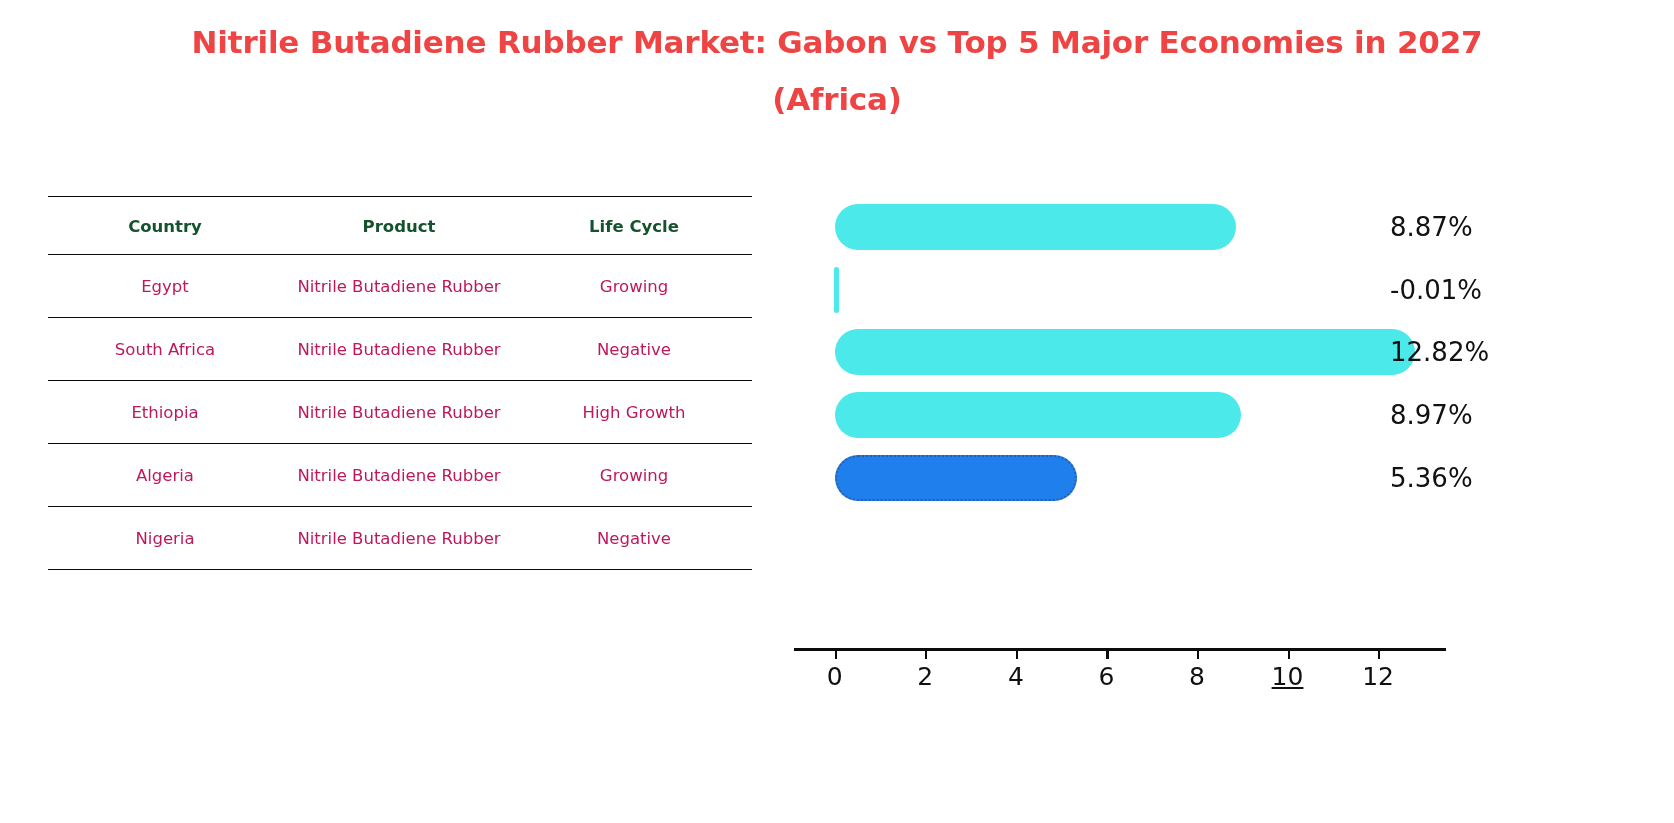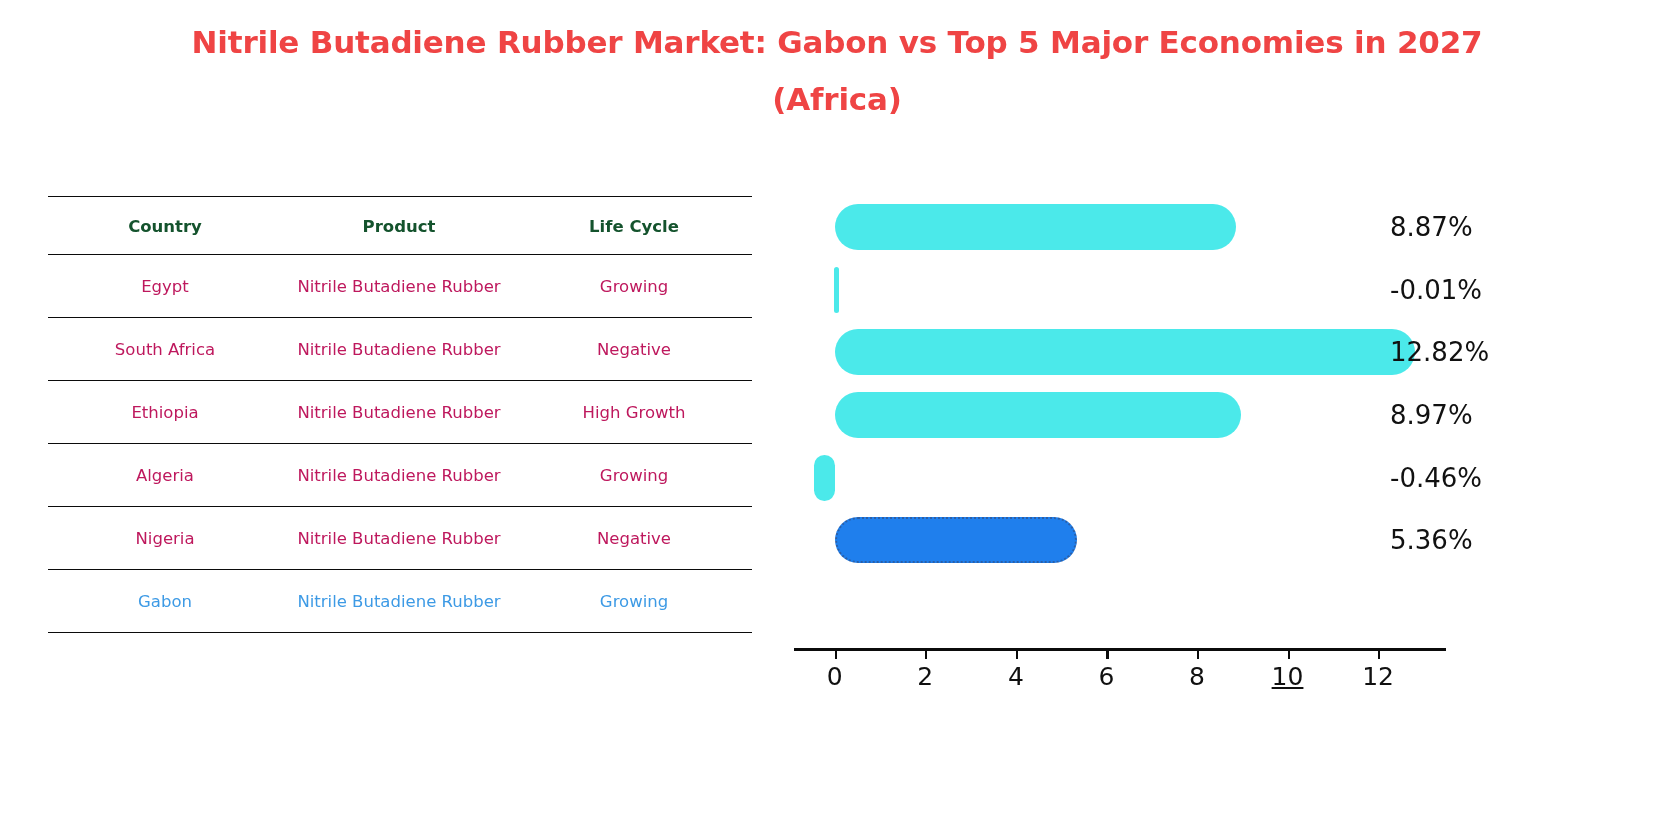--- a/index.html
+++ b/index.html
@@ -205,25 +205,20 @@
           <tr>
             <td>Algeria</td>
             <td>Nitrile Butadiene Rubber</td>
             <td>Growing</td>
           </tr>
           <tr>
             <td>Nigeria</td>
             <td>Nitrile Butadiene Rubber</td>
             <td>Negative</td>
           </tr>
-          <tr class="highlight-row">
-            <td>Gabon</td>
-            <td>Nitrile Butadiene Rubber</td>
-            <td>Growing</td>
-          </tr>
         </tbody>
     </table>
   </div>
 
   <div id="chart-panel">
     <div id="plot">
         <div class="bar-row">
           <div class="bar-track">
             <div class="bar" title="Egypt 8.87%" style="left: 40.75px; width: 401.614px;"></div>
           </div>
@@ -239,26 +234,20 @@
           <div class="bar-track">
             <div class="bar" title="Ethiopia 12.82%" style="left: 40.75px; width: 580.461px;"></div>
           </div>
           <div class="bar-value">12.82%</div>
         </div>
         <div class="bar-row">
           <div class="bar-track">
             <div class="bar" title="Algeria 8.97%" style="left: 40.75px; width: 406.142px;"></div>
           </div>
           <div class="bar-value">8.97%</div>
-        </div>
-        <div class="bar-row">
-          <div class="bar-track">
-            <div class="bar neg" title="Nigeria -0.46%" style="left: 19.9222px; width: 20.8278px; border-radius: 10.4139px;"></div>
-          </div>
-          <div class="bar-value">-0.46%</div>
         </div>
         <div class="bar-row">
           <div class="bar-track">
             <div class="bar highlight" title="Gabon 5.36%" style="left: 40.75px; width: 242.689px;"></div>
           </div>
           <div class="bar-value">5.36%</div>
         </div>
       </div>
     <div id="x-axis">
       <div id="axis-line"></div>

